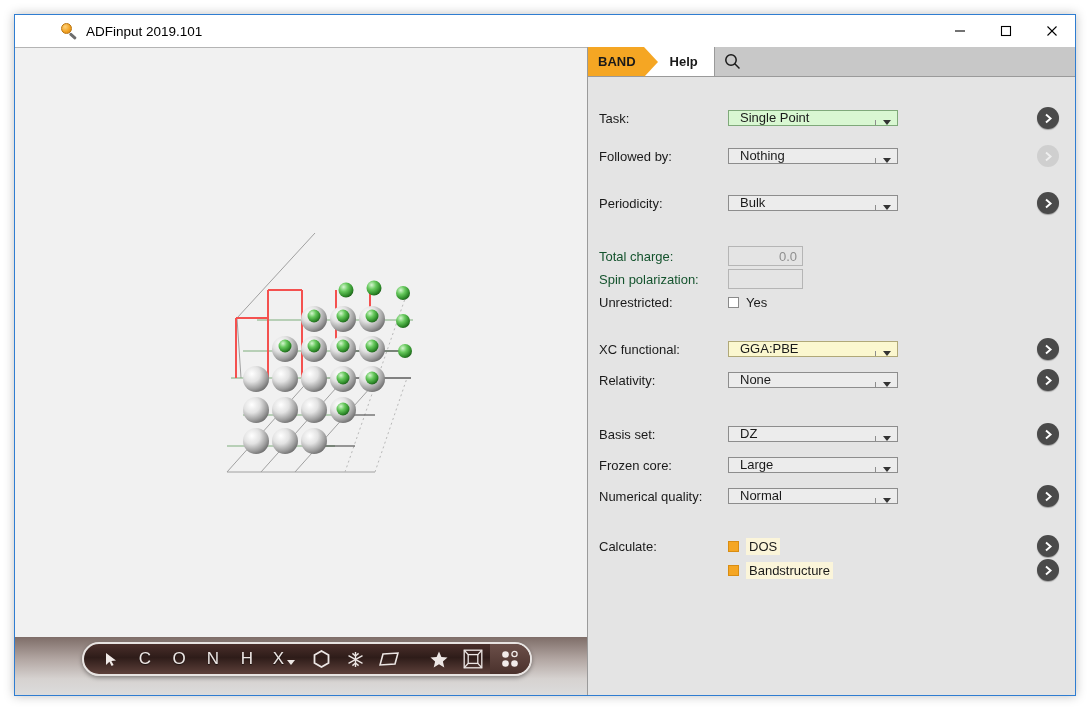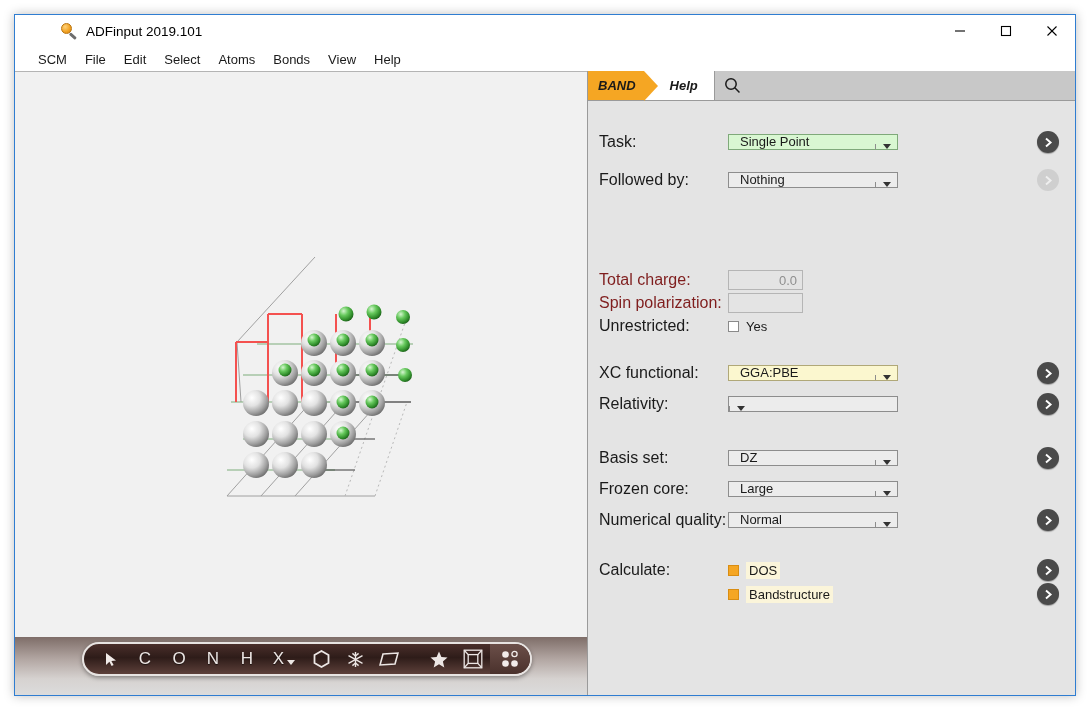--- a/index.html
+++ b/index.html
@@ -120,21 +120,20 @@
     border-left: 1px solid #9a9a9a;
   }
 
   
   #tabbar {
     height: 30px; min-height: 30px;
     background: #c8c8c8;
     display: flex; align-items: stretch;
     border-bottom: 1px solid #9a9a9a;
     position: relative;
-    font-style: italic;
   }
   #band-tab {
     background: #f5a623;
     color: #1a1a1a; font-weight: bold; font-size: 13px;
     display: flex; align-items: center;
     padding: 0 8px 0 10px;
     position: relative;
   }
   #band-tab::after {
     content: ""; position: absolute; right: -14px; top: 0;
@@ -163,23 +162,23 @@
   }
 
   
   #form-area { flex: 1; position: relative; overflow: hidden; }
   .row {
     position: absolute; left: 0; width: 100%;
     height: 26px; display: flex; align-items: center;
   }
   .lbl {
     position: absolute; left: 11px;
-    font-size: 16px; color: #1a1a1a; white-space: nowrap;
-  }
-  .lbl.disabled { color: #7f1d1d; text-align: right; }
+    font-size: 13px; color: #1a1a1a; white-space: nowrap;
+  }
+  .lbl.disabled { color: #14532d; text-align: right; }
 
   .combo {
     position: absolute; left: 140px;
     width: 170px; height: 16px;
     border: 1px solid #8d8d8d;
     background: #ececec;
     display: flex; align-items: flex-end;
     font-size: 13px;
   }
   .combo.green { background: #d9f7d2; border-color: #7fa97a; }
@@ -256,30 +255,20 @@
       </div>
       <div class="win-btn">
         <svg width="12" height="12">
             <line x1="1.5" y1="1.5" x2="10.5" y2="10.5" stroke="#000" stroke-width="1.1"></line>
             <line x1="10.5" y1="1.5" x2="1.5" y2="10.5" stroke="#000" stroke-width="1.1"></line>
           </svg>
       </div>
     </div>
   </div>
 
-  <div id="menubar">
-    <div class="menu-item">SCM</div>
-    <div class="menu-item">File</div>
-    <div class="menu-item">Edit</div>
-    <div class="menu-item">Select</div>
-    <div class="menu-item">Atoms</div>
-    <div class="menu-item">Bonds</div>
-    <div class="menu-item">View</div>
-    <div class="menu-item">Help</div>
-  </div>
 
   <div id="body-split">
 
     <div id="viewer-pane">
       <div id="viewer-canvas">
         <svg id="lattice" width="572" height="570" viewBox="0 0 572 570">
           <defs>
             <radialGradient id="gMetal" cx="34%" cy="30%" r="75%">
               <stop offset="0%" stop-color="#ffffff"></stop>
               <stop offset="42%" stop-color="#e2e2e2"></stop>
@@ -482,20 +471,34 @@
                 <i></i>
               </div>
           </div>
           <div class="gobtn off">
             <svg width="9" height="11" viewBox="0 0 9 11">
                 <polyline points="2,1.5 6.6,5.5 2,9.5" fill="none" stroke="#efefef" stroke-width="1.9"></polyline>
               </svg>
           </div>
         </div>
 
+        <div class="row" style="top:113px">
+          <div class="lbl">Periodicity:</div>
+          <div class="combo">
+            <div class="ctext">Bulk</div>
+            <div class="carrow">
+                <i></i>
+              </div>
+          </div>
+          <div class="gobtn">
+            <svg width="9" height="11" viewBox="0 0 9 11">
+                <polyline points="2,1.5 6.6,5.5 2,9.5" fill="none" stroke="#fff" stroke-width="1.9"></polyline>
+              </svg>
+          </div>
+        </div>
 
         <div class="row" style="top:166px">
           <div class="lbl disabled">Total charge:</div>
           <div class="numfield">0.0</div>
         </div>
 
         <div class="row" style="top:189px">
           <div class="lbl disabled">Spin polarization:</div>
           <div class="numfield"></div>
         </div>
@@ -519,20 +522,21 @@
           <div class="gobtn">
             <svg width="9" height="11" viewBox="0 0 9 11">
                 <polyline points="2,1.5 6.6,5.5 2,9.5" fill="none" stroke="#fff" stroke-width="1.9"></polyline>
               </svg>
           </div>
         </div>
 
         <div class="row" style="top:290px">
           <div class="lbl">Relativity:</div>
           <div class="combo">
+            <div class="ctext">None</div>
             <div class="carrow">
                 <i></i>
               </div>
           </div>
           <div class="gobtn">
             <svg width="9" height="11" viewBox="0 0 9 11">
                 <polyline points="2,1.5 6.6,5.5 2,9.5" fill="none" stroke="#fff" stroke-width="1.9"></polyline>
               </svg>
           </div>
         </div>

